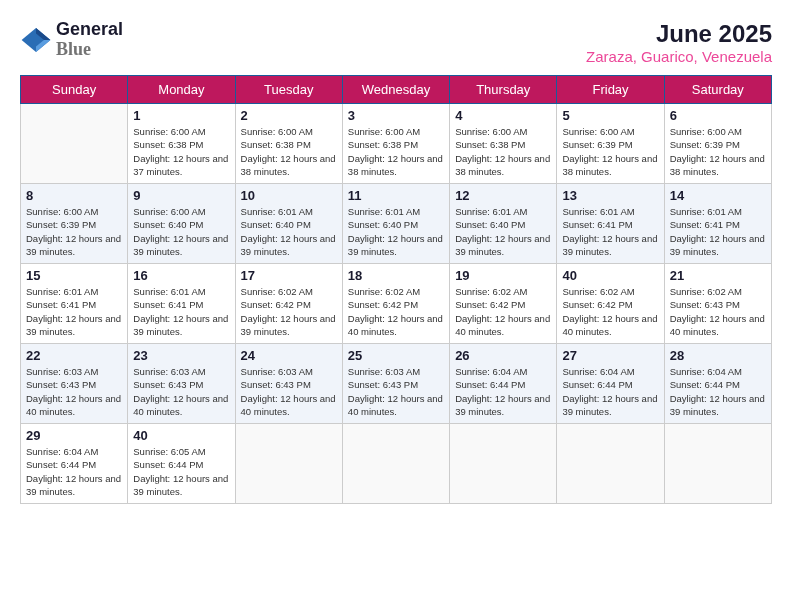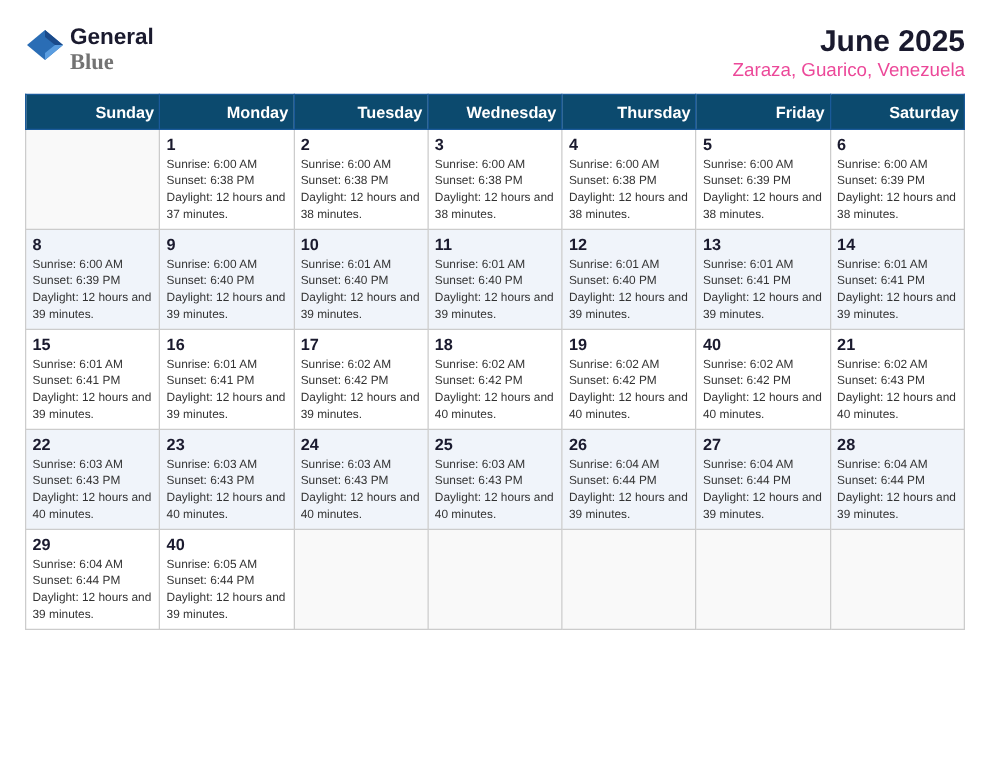--- a/index.html
+++ b/index.html
@@ -11,20 +11,21 @@
       padding: 20px;
     }
     .header {
       display: flex;
       justify-content: space-between;
       align-items: flex-start;
       margin-bottom: 10px;
     }
     .logo {
       display: flex;
+      align-items: center;
       gap: 4px;
     }
     .logo-text {
       display: flex;
       flex-direction: column;
       font-size: 18px;
       font-weight: bold;
       line-height: 1.1;
       color: #1a1a2e;
     }
@@ -44,26 +45,26 @@
     .location {
       font-size: 15px;
       color: #ec4899;
     }
     table {
       width: 100%;
       border-collapse: collapse;
       font-size: 11px;
     }
     thead tr th {
-      background-color: #0c4a6e;
+      background-color: #be185d;
       color: #fff;
       padding: 6px 4px;
-      text-align: right;
+      text-align: center;
       font-size: 13px;
-      font-weight: bold;
+      font-weight: normal;
       border: 1px solid #1a5a9a;
     }
     tbody tr td {
       border: 1px solid #ccc;
       padding: 4px 5px;
       vertical-align: top;
       width: calc(100% / 7);
       height: 80px;
       background: #fff;
     }

